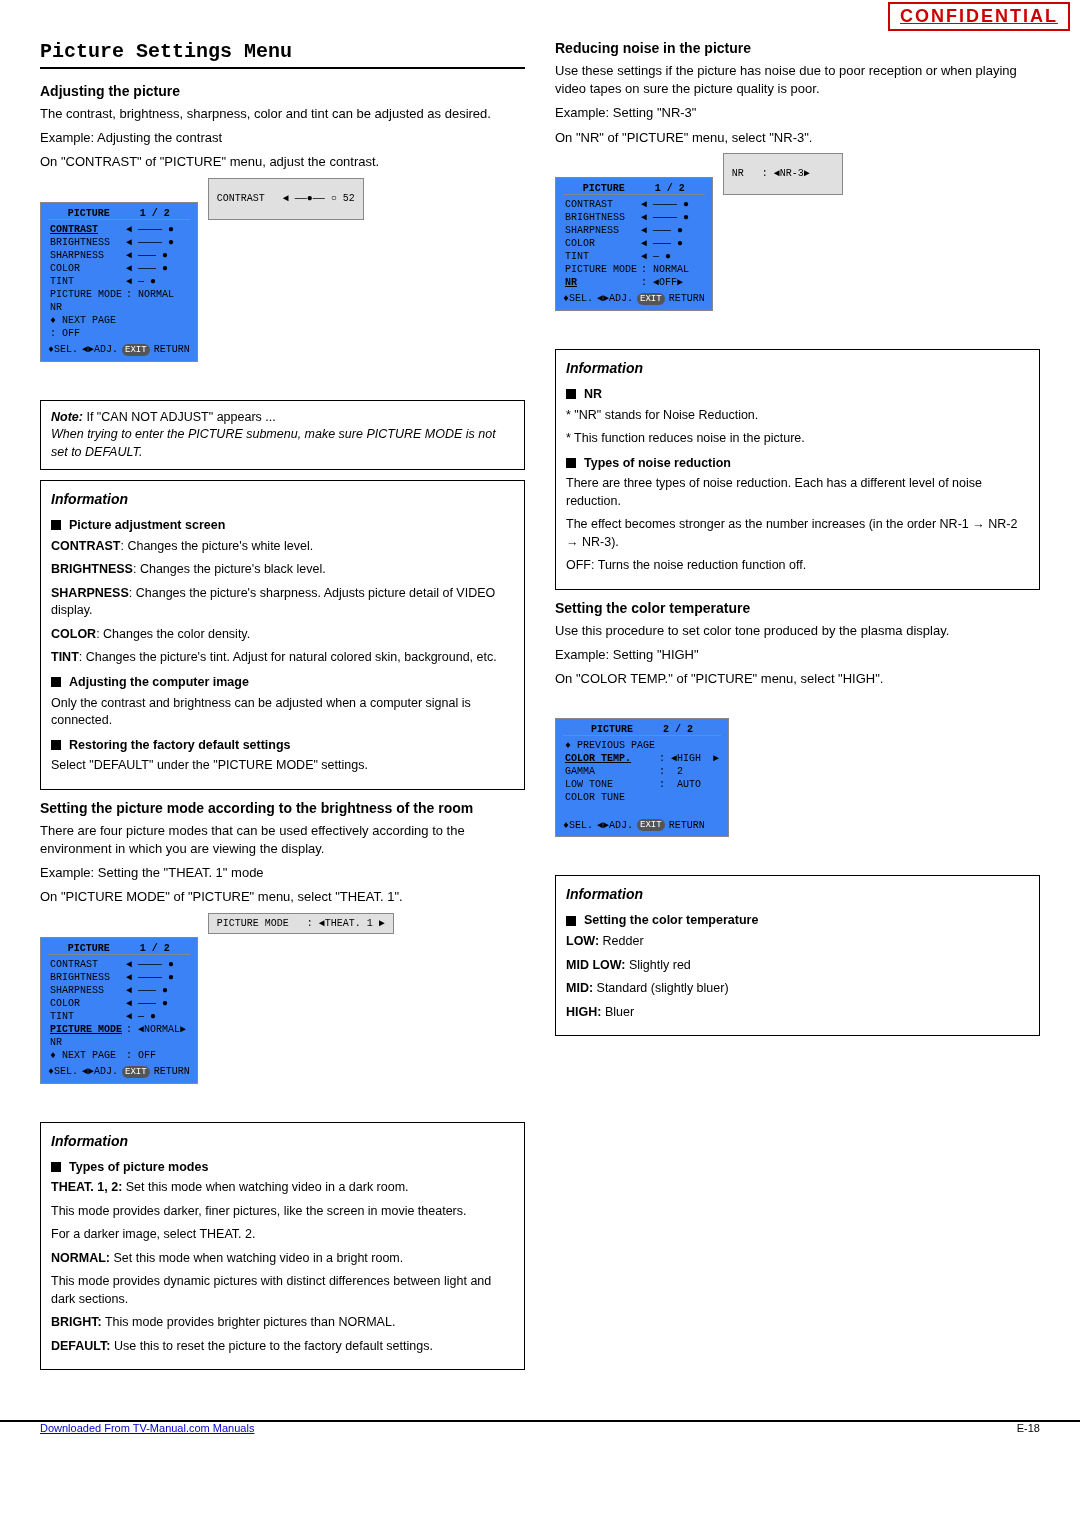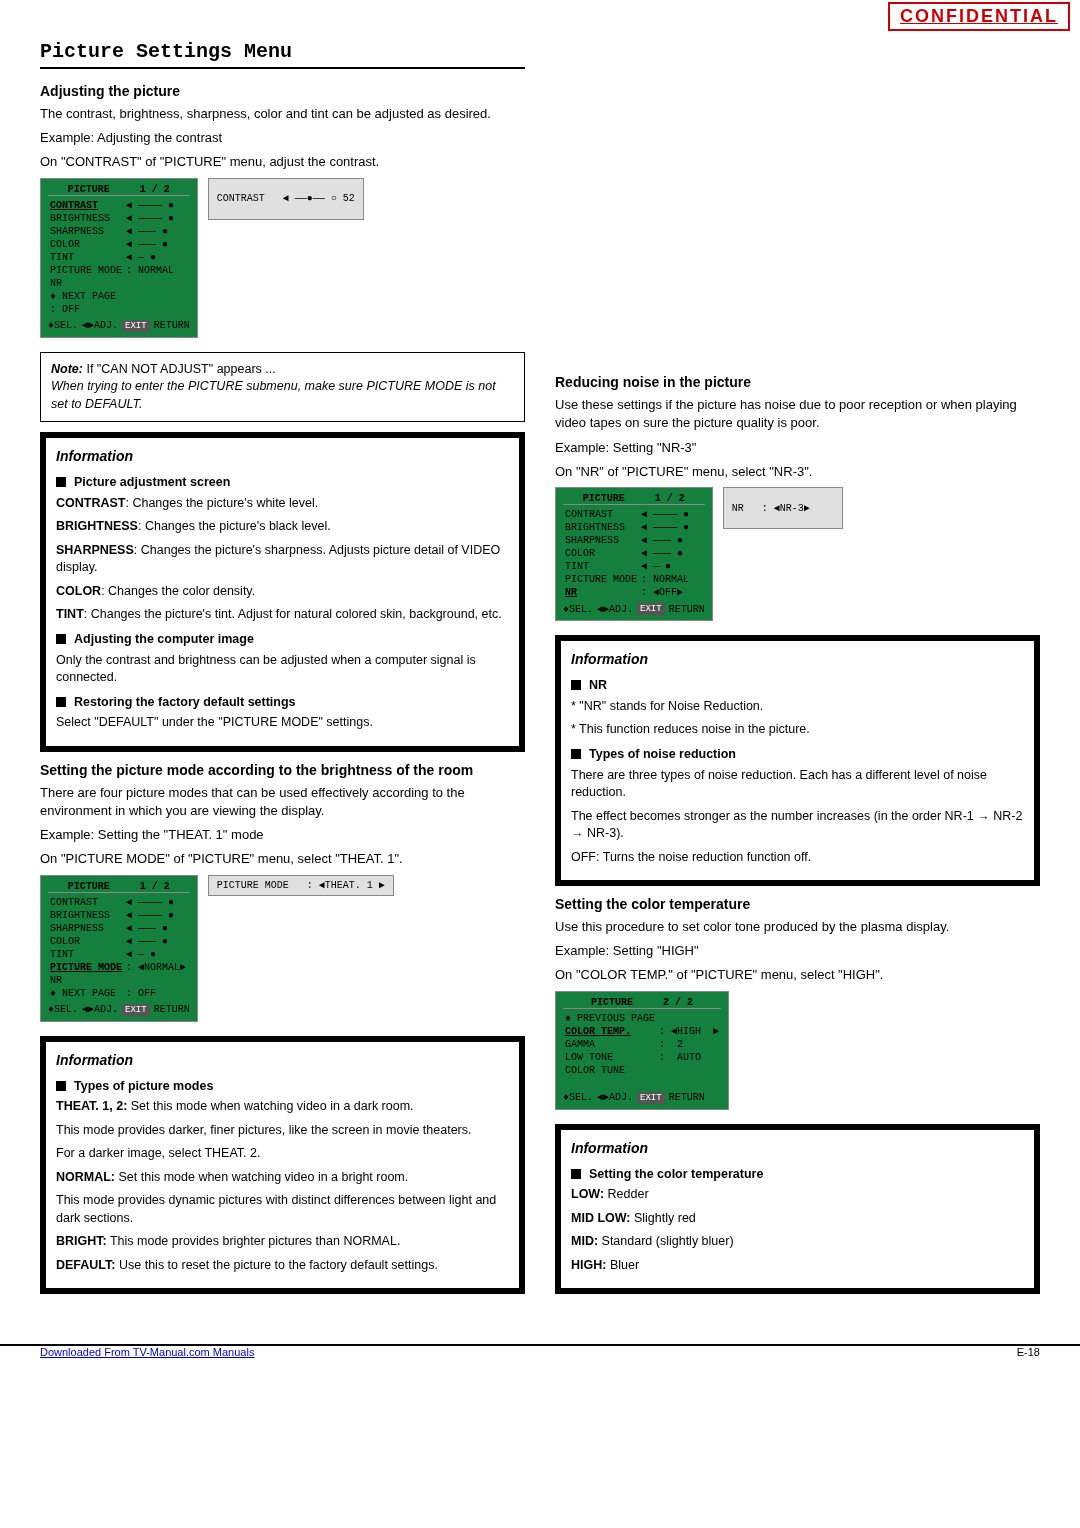--- a/index.html
+++ b/index.html
@@ -21,21 +21,20 @@
       font-weight: bold;
       letter-spacing: 2px;
       border: 2px solid #c00;
       padding: 2px 10px;
       text-decoration: underline;
     }
     .page-container {
       padding: 40px 40px 30px 40px;
       display: flex;
       gap: 30px;
-      align-items: flex-end;
     }
     .left-col {
       flex: 1;
       min-width: 0;
     }
     .right-col {
       flex: 1;
       min-width: 0;
     }
     h1.page-title {
@@ -60,21 +59,21 @@
       padding: 8px 10px;
       margin: 10px 0;
       font-size: 12.5px;
       line-height: 1.4;
     }
     .note-box .note-label {
       font-weight: bold;
       font-style: italic;
     }
     .info-box {
-      border: 6px solid #000000;
+      border: 1px solid #000000;
       padding: 8px 10px;
       margin: 10px 0;
       font-size: 12.5px;
       line-height: 1.5;
     }
     .info-box .info-title {
       font-weight: bold;
       font-style: italic;
       font-size: 14px;
       margin-bottom: 4px;
@@ -89,25 +88,25 @@
     }
     .info-box .black-square {
       display: inline-block;
       width: 10px;
       height: 10px;
       background: #000;
       margin-right: 4px;
     }
     .menu-screenshot {
       border: 1px solid #888;
-      background: #15803d;
+      background: #3b82f6;
       font-size: 10px;
       font-family: 'Courier New', monospace;
       padding: 5px 7px;
-      margin: 0 0;
+      margin: 24px 0;
       display: inline-block;
       min-width: 150px;
     }
     .menu-screenshot table {
       border-collapse: collapse;
       font-size: 10px;
     }
     .menu-screenshot td {
       padding: 0 2px;
       line-height: 1.3;
@@ -138,20 +137,21 @@
       display: flex;
       align-items: center;
       height: 30px;
     }
     .exit-btn {
       background: #555;
       color: #fff;
       font-size: 9px;
       padding: 1px 3px;
       display: inline-block;
+      border-radius: 6px;
     }
     .menu-nav-row {
       display: flex;
       align-items: center;
       gap: 4px;
       margin-top: 4px;
       font-size: 10px;
     }
     .section-block {
       margin-bottom: 14px;

